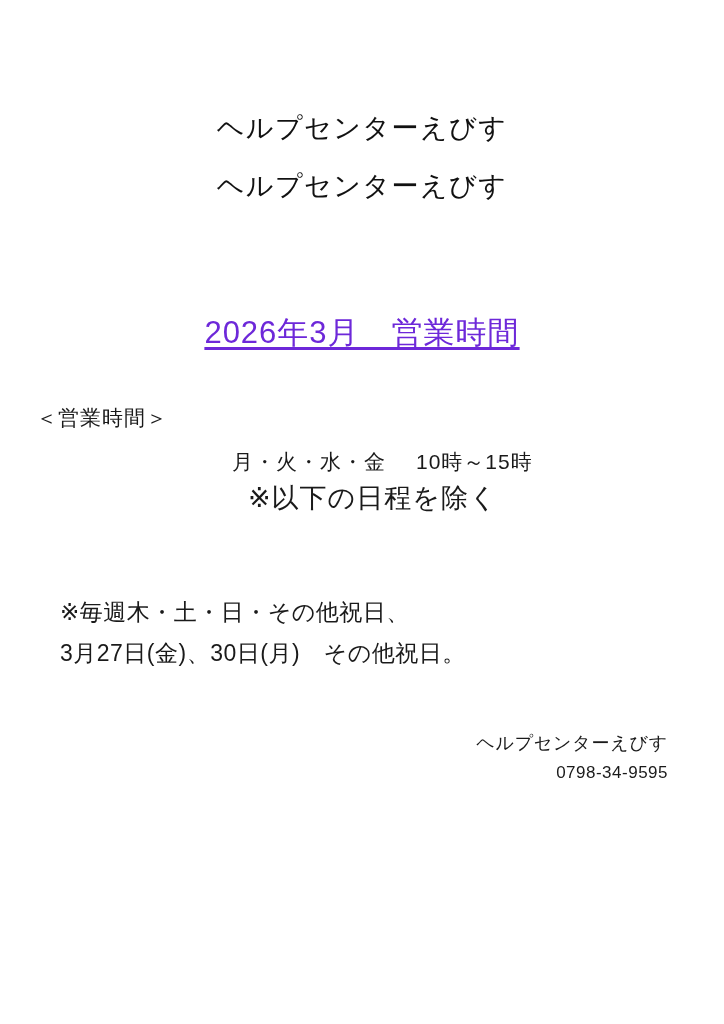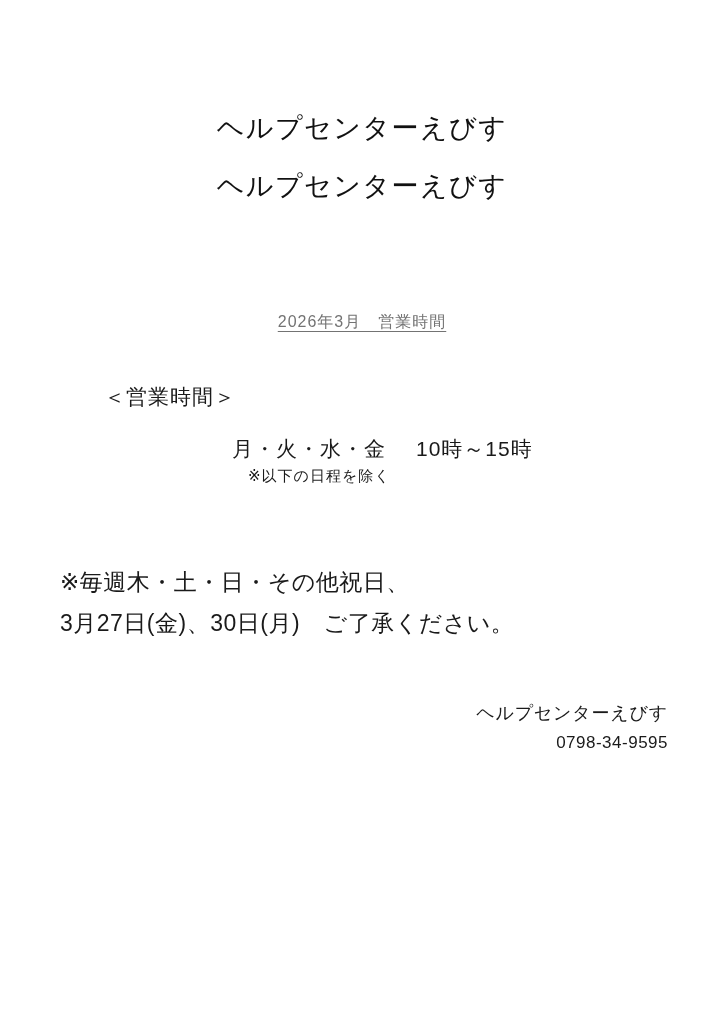--- a/index.html
+++ b/index.html
@@ -33,51 +33,51 @@
     font-weight: 400;
     color: #111;
   }
   .title-line.second {
     margin-top: 16px;
   }
 
   .month-heading {
     margin-top: 104px;
     text-align: center;
-    font-size: 16px;
+    font-size: 31px;
     letter-spacing: 1px;
-    color: #737373;
+    color: #6d28d9;
   }
   .month-heading .underlined {
     text-decoration: underline;
     text-underline-offset: 4px;
     padding-bottom: 1px;
   }
 
   .hours-label {
     margin-top: 50px;
-    margin-left: 104px;
+    margin-left: 36px;
     font-size: 21px;
     letter-spacing: 1px;
   }
 
   .hours-detail {
-    margin-top: 20px;
+    margin-top: 12px;
     margin-left: 232px;
     font-size: 21px;
     letter-spacing: 1px;
     line-height: 1.75;
   }
   .hours-detail .gap {
     display: inline-block;
     width: 30px;
   }
   .hours-note {
     margin-left: 248px;
-    font-size: 15px;
+    font-size: 27px;
     letter-spacing: 1px;
   }
 
   .closed-block {
     margin-top: 76px;
     margin-left: 60px;
     font-size: 23px;
     letter-spacing: 0.5px;
     line-height: 1.75;
   }
@@ -124,21 +124,21 @@
 
   <div class="hours-label">＜営業時間＞</div>
 
   <div class="hours-detail">
     <span>月・火・水・金</span><span class="gap"></span><span>10時～15時</span>
   </div>
   <div class="hours-note">※以下の日程を除く</div>
 
   <div class="closed-block">
     <div>※毎週木・土・日・その他祝日、</div>
-    <div>3月27日(金)、30日(月)　ご了承ください。</div>
+    <div>3月27日(金)、30日(月)　その他祝日。</div>
   </div>
 
 
   <div class="signature">
     <div>ヘルプセンターえびす</div>
     <div class="phone">0798-34-9595</div>
   </div>
 
 </div>
 

